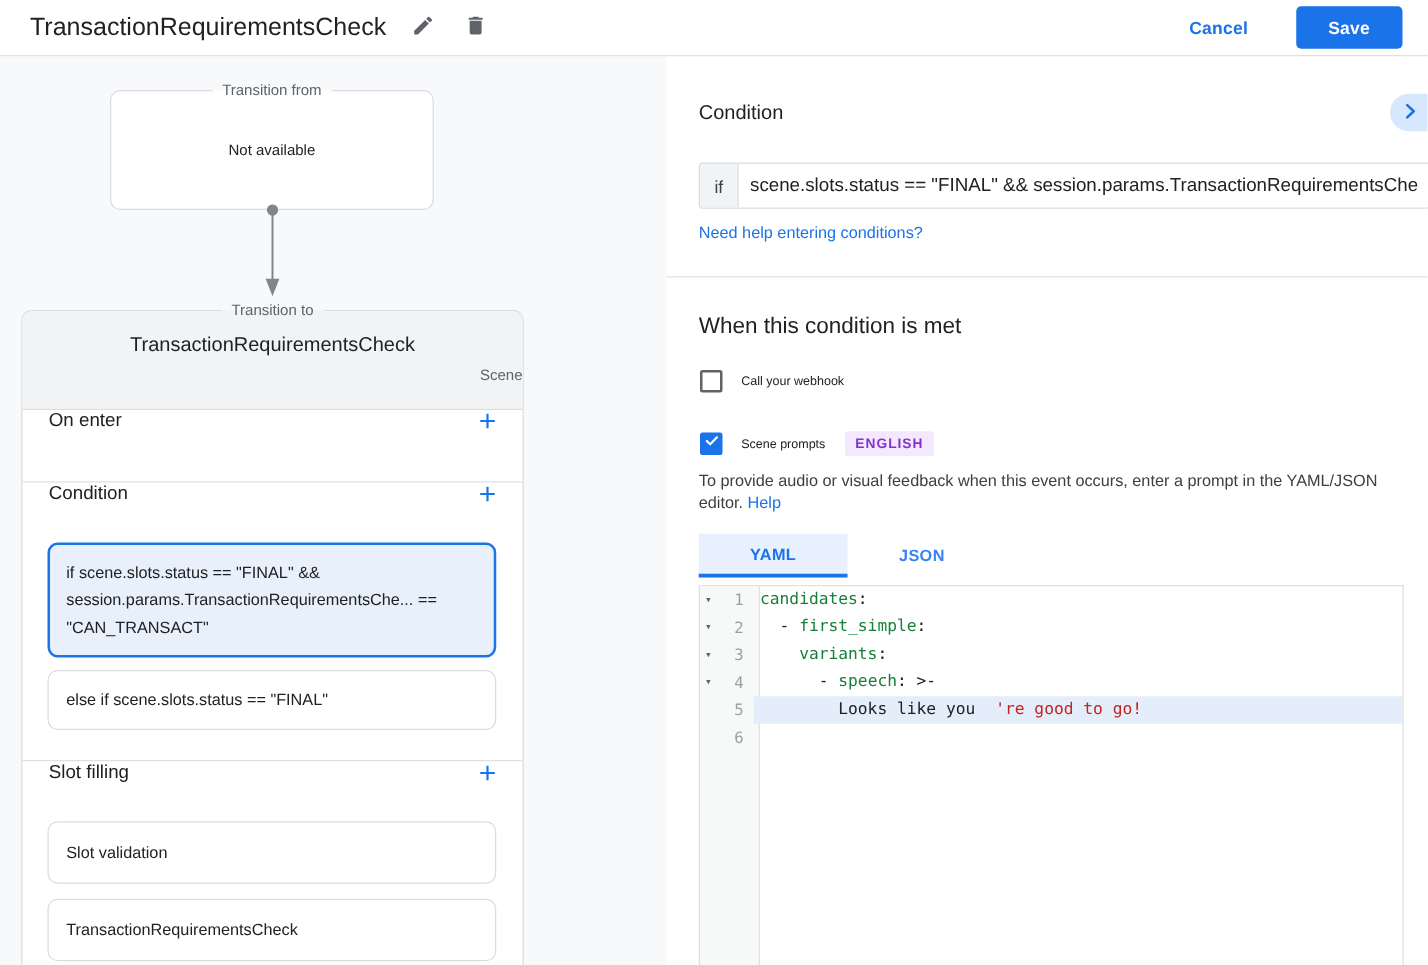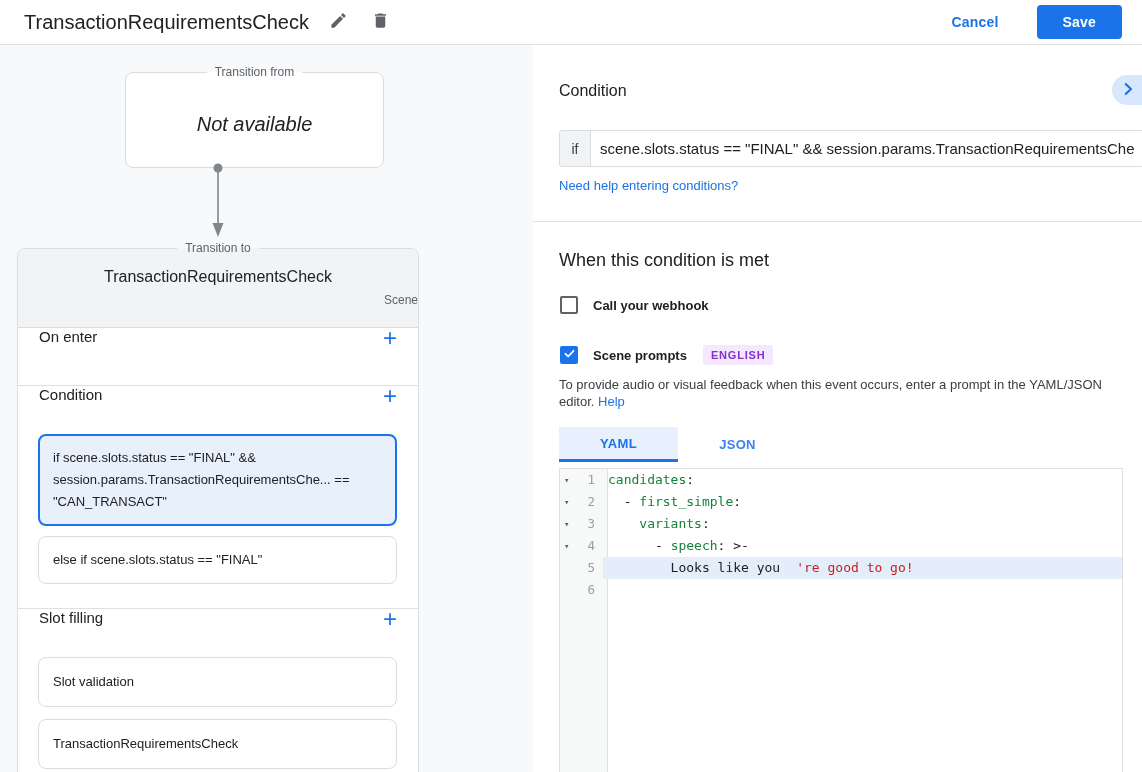--- a/index.html
+++ b/index.html
@@ -19,24 +19,24 @@
     font-weight:700; letter-spacing:.2px; cursor:pointer; margin-right:38px; }
   .save-btn { background:var(--accent); color:#fff; border:none; border-radius:4px;
     font-size:14px; font-weight:700; letter-spacing:.2px; padding:9px 26px; cursor:pointer; }
 
   
   .flow-area { position:absolute; left:0; top:45px; width:533px; height:727px;
     background:#f8f9fa; overflow:hidden; }
   .legend { position:absolute; top:-8px; left:50%; transform:translateX(-50%);
     font-size:12px; color:#5f6368; padding:0 8px; white-space:nowrap; }
   .from-box { position:absolute; left:88px; top:27px; width:259px; height:96px;
-    background:#fff; border:1px solid #dadce0; border-radius:8px;margin-left:37px; }
+    background:#fff; border:1px solid #dadce0; border-radius:8px; }
   .from-box .legend { background:linear-gradient(#f8f9fa 50%, #ffffff 50%); }
   .from-value { position:absolute; left:0; right:0; top:40px; text-align:center;
-    font-size:20px; color:#202124;font-style:italic; }
+    font-size:12px; color:#202124; }
   .flow-arrow { position:absolute; left:210px; top:118px; }
 
   .to-card { position:absolute; left:17px; top:203px; width:402px; height:600px;
     background:#fff; border:1px solid #dadce0; border-radius:8px 8px 0 0; }
   .to-card .legend { background:linear-gradient(#f8f9fa 50%, #f1f3f4 50%); }
   .to-header { background:#f1f3f4; border-radius:7px 7px 0 0; height:79px;
     border-bottom:1px solid #dadce0; text-align:center; padding-top:19px; }
   .to-title { font-size:16px; color:#202124; }
   .to-subtitle { font-size:12px; color:#5f6368; margin-top:7px;text-align:right; }
 
@@ -72,21 +72,21 @@
   .help-link { position:absolute; left:26px; top:133px; font-size:13px;
     color:var(--accent); text-decoration:none; }
   .rp-divider { position:absolute; left:0; right:0; top:176px; border-top:1px solid #e0e0e0; }
   .met-title { position:absolute; left:26px; top:205px; font-size:18px; font-weight:400; color:#202124; }
 
   .check-row { position:absolute; left:27px; display:flex; align-items:center; }
   .checkbox { width:18px; height:18px; border-radius:2px; flex:0 0 auto; cursor:pointer; }
   .checkbox.unchecked { border:2px solid #5f6368; background:#fff; }
   .checkbox.checked { border:2px solid var(--accent); background:var(--accent);
     display:flex; align-items:center; justify-content:center; }
-  .check-label { font-size:13px; font-weight:700; color:#202124; margin-left:15px; }
+  .check-label { font-size:10px; font-weight:400; color:#202124; margin-left:15px; }
   .lang-badge { margin-left:16px; background:var(--badge-bg); color:var(--badge-text);
     font-size:11px; font-weight:700; letter-spacing:.8px; padding:4px 8px; border-radius:2px; }
 
   .prompt-hint { position:absolute; left:26px; top:331px; width:580px; font-size:13px;
     line-height:17px; color:#3c4043; }
   .prompt-hint a { color:var(--accent); text-decoration:none; }
 
   .tabs { position:absolute; left:26px; top:382px; display:flex; }
   .tab { width:119px; height:35px; border:none; background:transparent; font-size:13px;
     font-weight:700; letter-spacing:.3px; color:#3b82f6; cursor:pointer;

